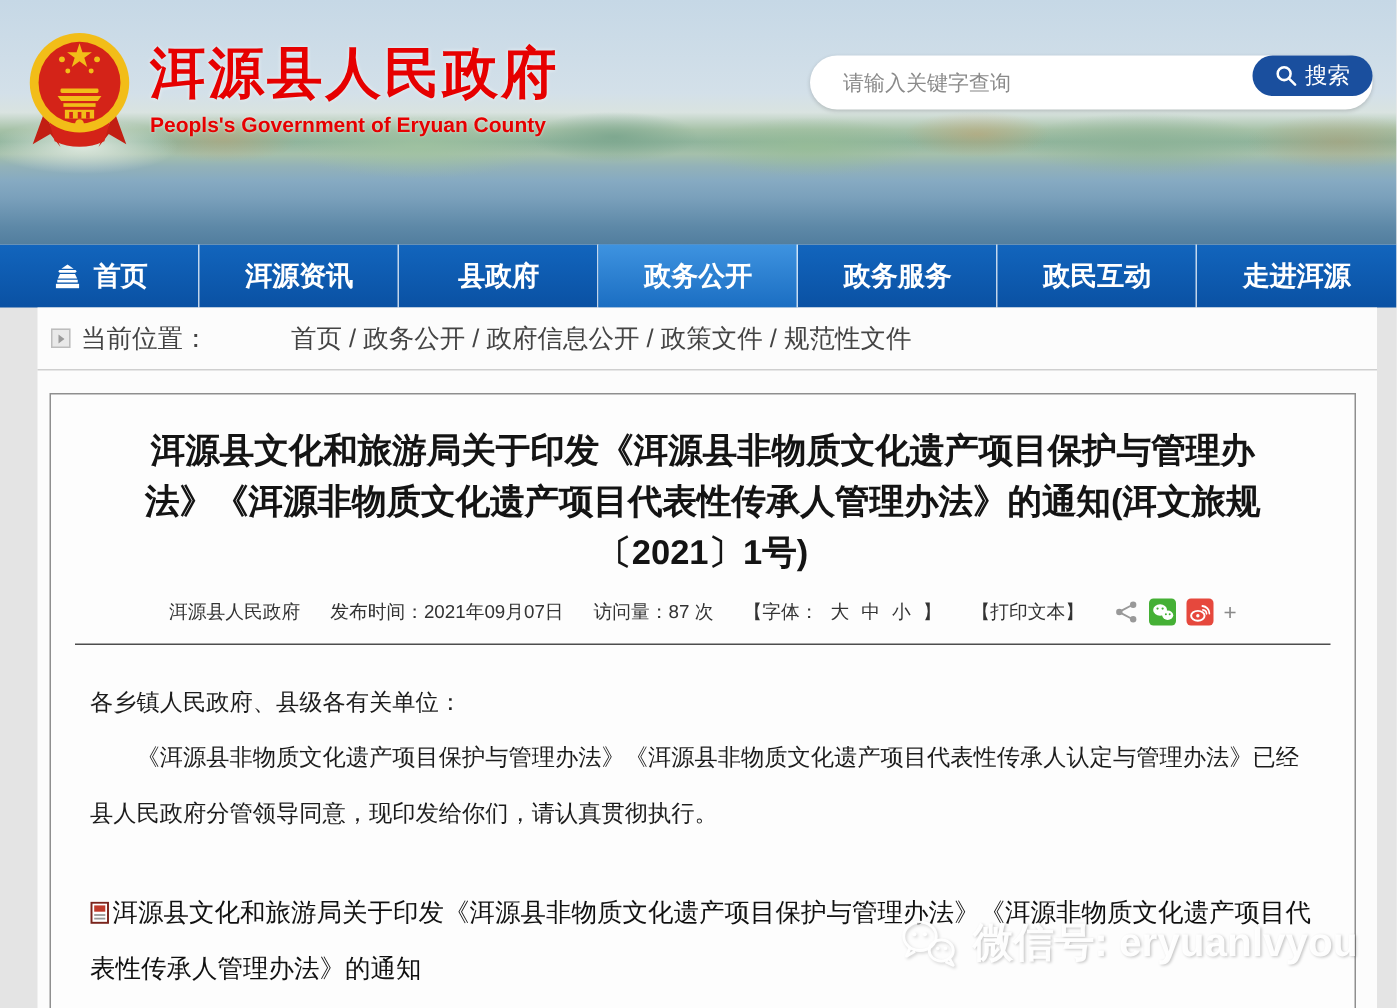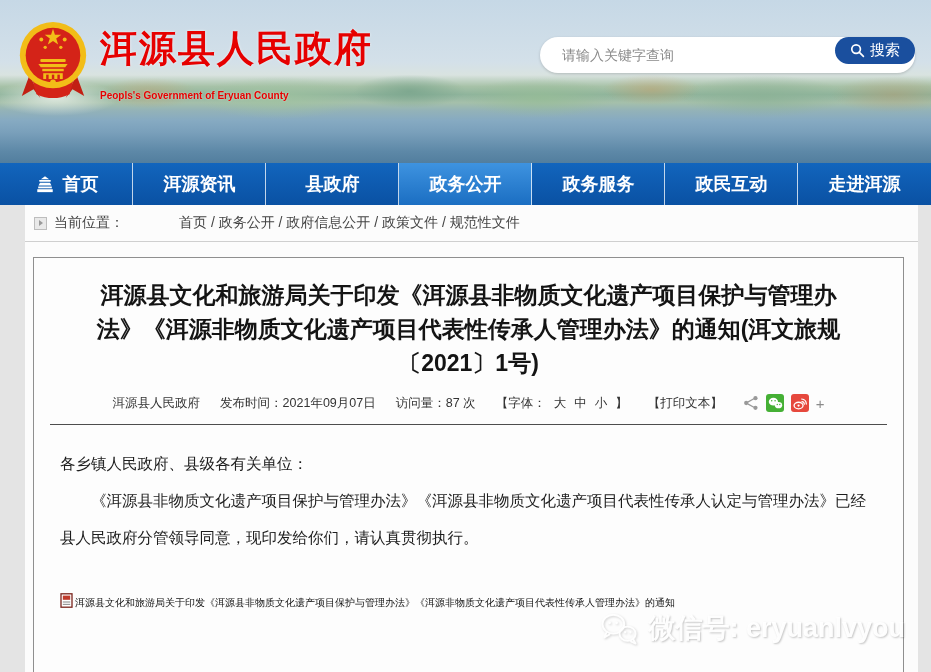--- a/index.html
+++ b/index.html
@@ -19,21 +19,21 @@
       radial-gradient(70px 22px at 70% 55%, rgba(205,150,90,.40), transparent 70%),
       radial-gradient(120px 30px at 82% 59%, rgba(140,178,150,.80), transparent 70%),
       radial-gradient(90px 26px at 96% 58%, rgba(182,152,108,.45), transparent 70%),
       linear-gradient(180deg,#c6d8e6 0%,#d3e0e9 38%,#d9e3e0 46%,#a7c2a8 53%,
         #8fb49c 58%,#a5c0ab 63%,#93b2b8 68%,#86aac2 74%,#7aa0bb 81%,#5d88a7 93%,#527e9e 100%);
   }
   .emblem{ position:absolute; left:14px; top:18px; width:78px; height:86px; }
   .titles{ position:absolute; left:100px; top:24px; }
   .site-title{ font-size:37px; font-weight:bold; color:#e60000; letter-spacing:2px;
                text-shadow:0 0 3px rgba(255,255,255,.65); }
-  .site-subtitle{ font-size:10px; font-weight:bold; color:#e60000; margin-top:16px;
+  .site-subtitle{ font-size:14px; font-weight:bold; color:#e60000; margin-top:1px;
                   text-shadow:0 0 2px rgba(255,255,255,.6); }
   .search{ position:absolute; right:16px; top:37px; width:375px; height:36px;
            background:#fff; border-radius:18px; box-shadow:0 1px 3px rgba(0,0,0,.18); }
   .search input{ position:absolute; left:0; top:0; width:290px; height:36px; border:0;
                  outline:none; background:transparent; padding:0 10px 0 22px;
                  font-size:14px; color:#333; font-family:"Liberation Sans",sans-serif; }
   .search input::placeholder{ color:#8a8a8a; }
   .search .btn{ position:absolute; right:0; top:0; width:80px; height:27px; border:0;
                 border-radius:18px; background:#1a4f9e; color:#fff; font-size:15px;
                 cursor:pointer; display:flex; align-items:center; justify-content:center; gap:5px;
@@ -44,21 +44,21 @@
   .nav-item{ flex:1; display:flex; align-items:center; justify-content:center; gap:8px;
              color:#fff; font-size:18px; font-weight:bold; text-decoration:none;
              position:relative; cursor:pointer; }
   .nav-item:not(:last-child)::after{ content:""; position:absolute; right:0; top:0;
              width:1px; height:100%; background:rgba(255,255,255,.75); }
   .nav-item.active{ background:linear-gradient(180deg,#3e93e0,#1b6ec2); }
 
   
   .main-wrap{ margin:0 13px 0 25px; height:467px; background:#fcfcfc; position:relative; }
   .breadcrumb{ display:flex; align-items:center; gap:7px; padding:9px 0 9px 9px;
-               font-size:14px; color:#444; border-bottom:1px solid #cfcfcf; }
+               font-size:17px; color:#444; border-bottom:1px solid #cfcfcf; }
   .bc-icon{ width:13px; height:13px; background:#e9e9e9; border:1px solid #bdbdbd;
             display:inline-flex; align-items:center; justify-content:center; }
   .bc-icon::before{ content:""; width:0; height:0; border-left:4px solid #9a9a9a;
             border-top:3px solid transparent; border-bottom:3px solid transparent; }
   .bc-path{ cursor:pointer;margin-left:48px; }
 
   .article-box{ margin:15px 14px 0 8px; background:#fdfdfd; border:1px solid #8f8f8f;
                 height:520px; }
   .article-title{ padding:20px 52px 0; font-size:23px; line-height:34px; font-weight:bold;
                   color:#141414; text-align:center; }
@@ -68,21 +68,21 @@
   .font-ctl{ display:inline-flex; gap:8px; }
   .share{ display:inline-flex; align-items:center; gap:7px; }
   .share .sq{ width:18px; height:18px; border-radius:3px; display:inline-flex;
               align-items:center; justify-content:center; cursor:pointer; }
   .share .plus{ color:#8a8a8a; font-size:15px; cursor:pointer; }
   .meta-divider{ border:0; border-top:1px solid #4d4d4d; margin:12px 16px 0; }
 
   .article-body{ padding:20px 26px 0; font-family:"Liberation Serif", serif;
                  font-size:15.5px; color:#1c1c1c; line-height:37px; }
   .article-body p.indent{ text-indent:2em; }
-  .attachment{ margin-top:30px; font-family:Liberation Mono, monospace; font-size:10px;
+  .attachment{ margin-top:30px; font-family:Liberation Serif, serif; font-size:17px;
                line-height:35px; color:#111; }
   .attachment a{ color:#111; text-decoration:none; cursor:pointer; }
   .doc-icon{ display:inline-block; vertical-align:-2px; margin-right:2px; }
 
   
   .watermark{ position:absolute; right:26px; bottom:26px; display:flex; align-items:center;
               gap:9px; color:rgba(255,255,255,.96); font-size:27px; font-weight:bold;
               text-shadow:1px 1px 2px rgba(0,0,0,.22); }
   .watermark svg{ filter:drop-shadow(1px 1px 1px rgba(0,0,0,.18)); }
 </style>

